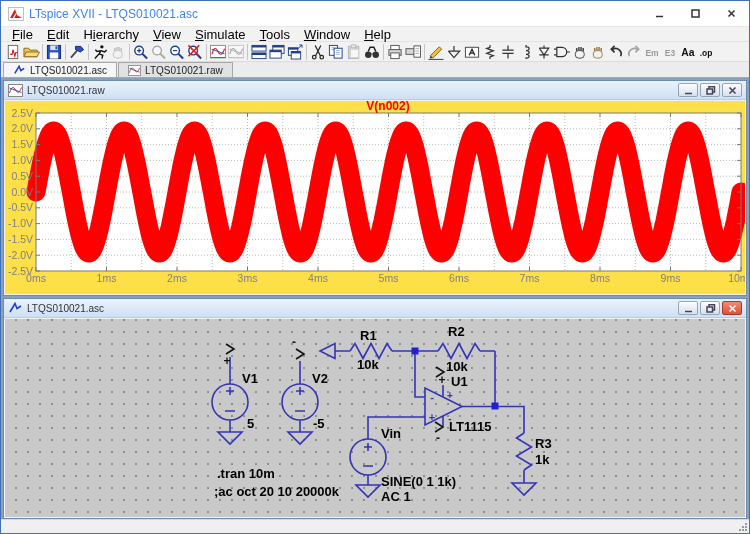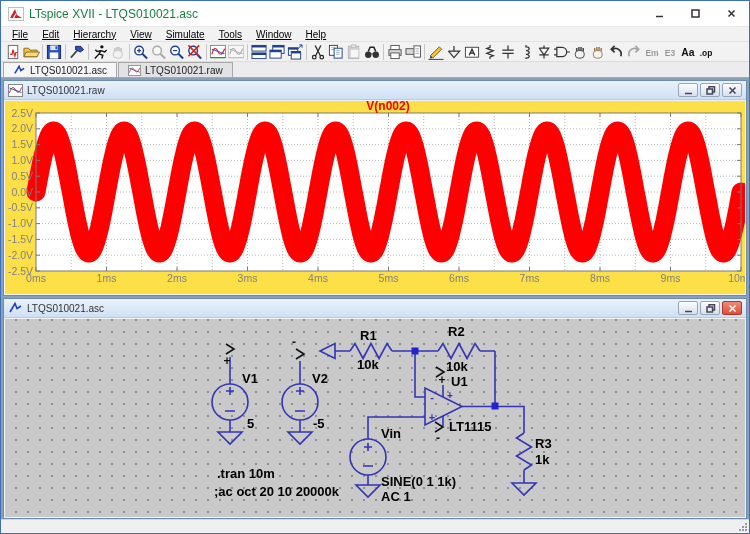--- a/index.html
+++ b/index.html
@@ -3,27 +3,27 @@
 <meta charset="utf-8">
 <style>
   html,body{margin:0;padding:0;background:#9aa7b8;}
   *{box-sizing:border-box;}
   .app{position:relative;width:750px;height:534px;background:#fff;border:1px solid #3f6fb5;
        font-family:"Liberation Sans",sans-serif;overflow:hidden;}
   
   .titlebar{position:absolute;left:0;top:0;width:100%;height:26px;background:#ffffff;
             display:flex;align-items:center;border-bottom:1px solid #e8e8e8;}
   .app-icon{width:16px;height:16px;margin:0 5px 0 7px;flex:0 0 auto;}
-  .title-text{font-size:12px;color:#15803d;}
+  .title-text{font-size:12px;color:#3b82f6;}
   .win-btns{margin-left:auto;display:flex;height:100%;}
   .wbtn{width:36px;height:100%;display:flex;align-items:center;justify-content:center;color:#333;}
   
   .menubar{position:absolute;left:0;top:26px;width:100%;height:15px;background:#f2f2f2;
            display:flex;align-items:center;padding-left:4px;border-bottom:1px solid #e3e3e3;}
-  .menu-item{font-size:10px;color:#000;padding:8px 7px;line-height:15px;text-decoration:underline;}
+  .menu-item{font-size:13px;color:#000;padding:8px 7px;line-height:15px;}
   .menu-item .accel{text-decoration:underline;}
   
   .toolbar{position:absolute;left:0;top:41px;width:100%;height:20px;background:#f2f2f2;
            display:flex;align-items:center;padding-left:3px;border-bottom:1px solid #dcdcdc;}
   .tbtn{width:18px;height:18px;display:flex;align-items:center;justify-content:center;flex:0 0 auto;}
   .tbtn.disabled{opacity:.4;filter:grayscale(1);}
   .tsep{width:1px;height:16px;background:#c6c6c6;margin:0 2px;flex:0 0 auto;}
   
   .tabbar{position:absolute;left:0;top:61px;width:100%;height:16px;background:#ececec;
           display:flex;align-items:flex-end;border-bottom:1px solid #a8a8a8;padding-left:2px;}

